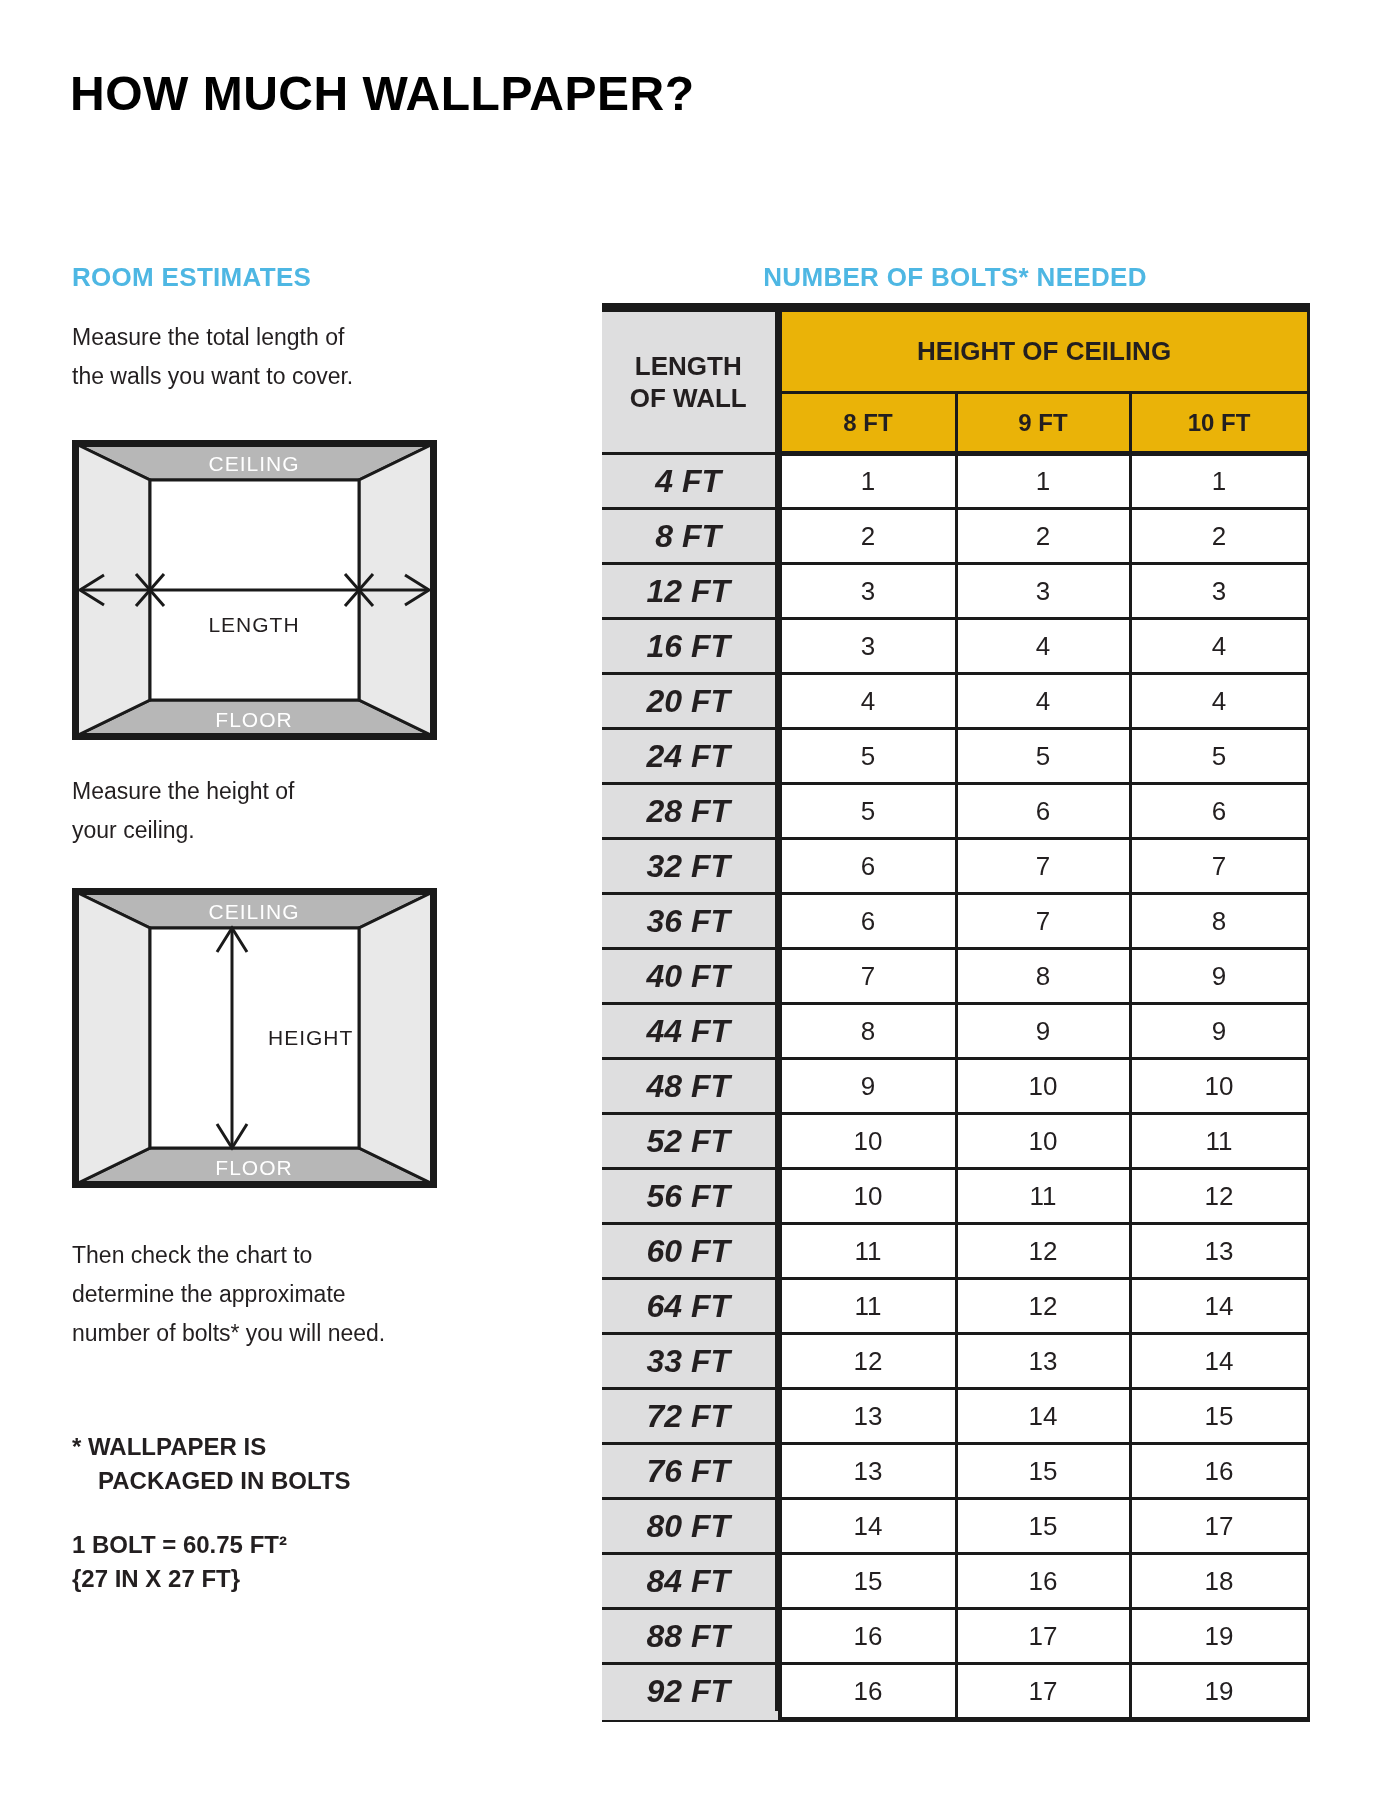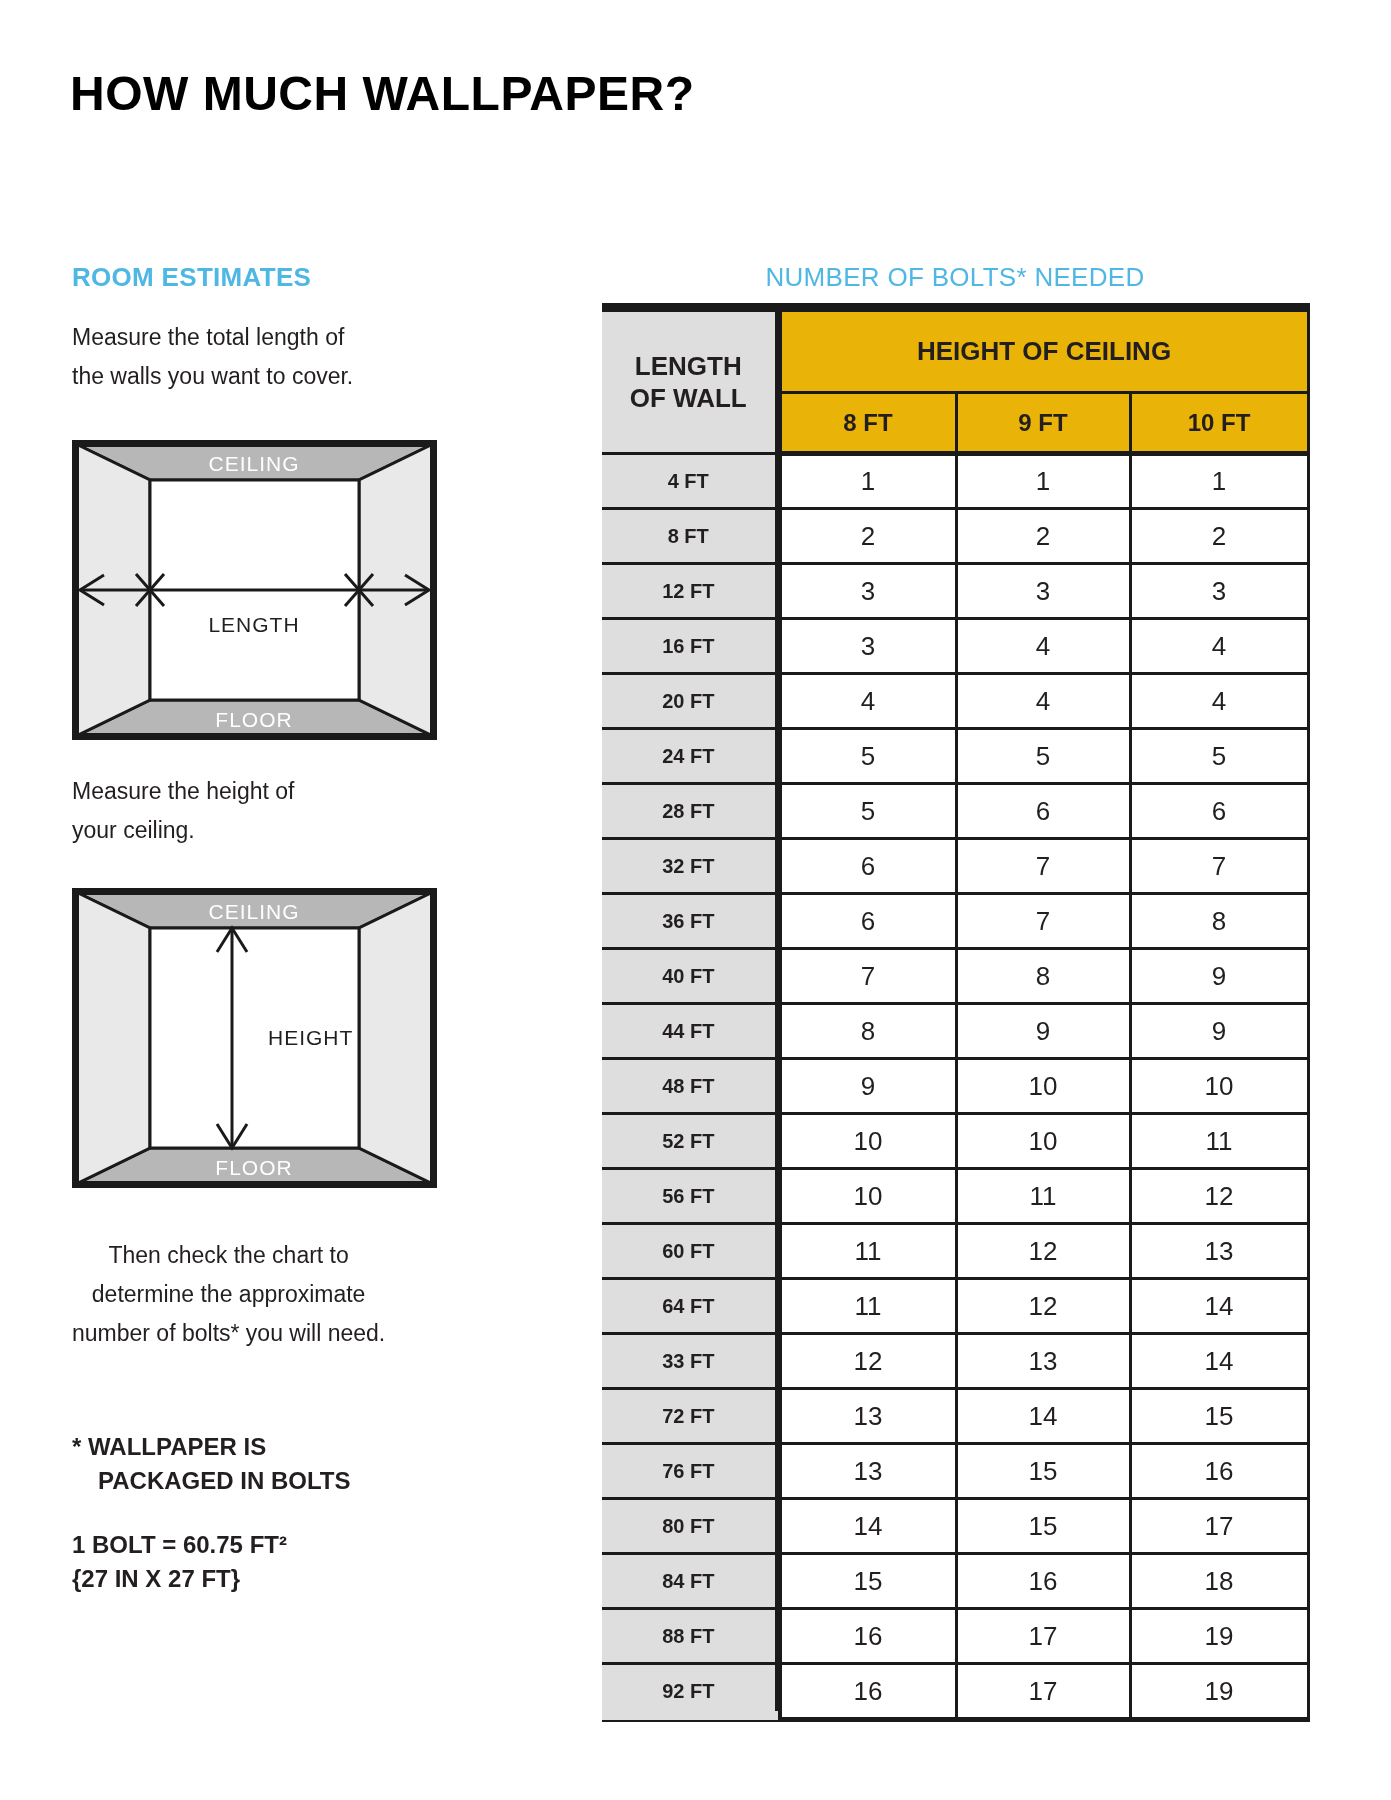--- a/index.html
+++ b/index.html
@@ -20,40 +20,40 @@
   .footnote{
     font-size:24px;font-weight:bold;line-height:34px;color:#231f20;
   }
   .footnote .indent{padding-left:26px;}
   .bolt-info{
     font-size:24px;font-weight:bold;color:#231f20;line-height:34px;
   }
   
   .chart-heading{
     left:602px;top:262px;width:706px;text-align:center;
-    font-size:26px;font-weight:normal;color:#4eb7e3;letter-spacing:0.3px;
+    font-size:26px;font-weight:bold;color:#4eb7e3;letter-spacing:0.3px;
   }
   table.bolts{
     border-collapse:collapse;table-layout:fixed;width:706px;
     border-top:9px solid #1a1a1a;border-right:3px solid #1a1a1a;border-bottom:5px solid #1a1a1a;
   }
   table.bolts th,table.bolts td{
     border:3px solid #1a1a1a;text-align:center;vertical-align:middle;padding:0;
   }
   table.bolts .label-col{
     background:#dededf;border-left:none;border-right:7px solid #1a1a1a;
     font-weight:bold;
   }
   table.bolts thead th{background:#eab308;font-weight:bold;}
   table.bolts thead .wall-head{
     font-size:26px;line-height:32px;white-space:pre-line;border-bottom:none;
   }
   table.bolts thead .ceiling-head{font-size:26px;height:79px;}
   table.bolts thead tr.sub th{font-size:24px;height:57px;border-bottom:5px solid #1a1a1a;}
-  table.bolts tbody th{font-size:20px;height:52px;}
+  table.bolts tbody th{font-size:32px;height:52px;font-style:italic;}
   table.bolts tbody td{font-size:26px;font-weight:normal;background:#ffffff;}
   .table-stub{
     left:602px;top:1711px;width:176px;height:9px;background:#dededf;
   }
   
   .diag-label{font-family:"Liberation Sans","DejaVu Sans",sans-serif;}
 </style>
 </head>
 <body>
 
@@ -98,21 +98,21 @@
     <g stroke="#1a1a1a" stroke-width="3" fill="none">
       <path d="M160,40 L160,260"></path>
       <path d="M145,64 L160,40 L175,64"></path>
       <path d="M145,236 L160,260 L175,236"></path>
     </g>
     <text class="diag-label" x="182" y="31" text-anchor="middle" font-size="21" letter-spacing="1" fill="#ffffff">CEILING</text>
     <text class="diag-label" x="182" y="287" text-anchor="middle" font-size="21" letter-spacing="1" fill="#ffffff">FLOOR</text>
     <text class="diag-label" x="196" y="157" text-anchor="start" font-size="21" letter-spacing="1" fill="#231f20">HEIGHT</text>
   </svg>
 
-  <div class="abs body-text" style="left:72px;top:1236px;text-align:center;">Then check the chart to
+  <div class="abs body-text" style="left:72px;top:1236px;">Then check the chart to
 determine the approximate
 number of bolts* you will need.</div>
 
   <div class="abs footnote" style="left:72px;top:1430px;">
     <div>* WALLPAPER IS</div>
     <div class="indent">PACKAGED IN BOLTS</div>
   </div>
 
   <div class="abs bolt-info" style="left:72px;top:1528px;">1 BOLT = 60.75 FT²</div>
   <div class="abs bolt-info" style="left:72px;top:1562px;">{27 IN X 27 FT}</div>

